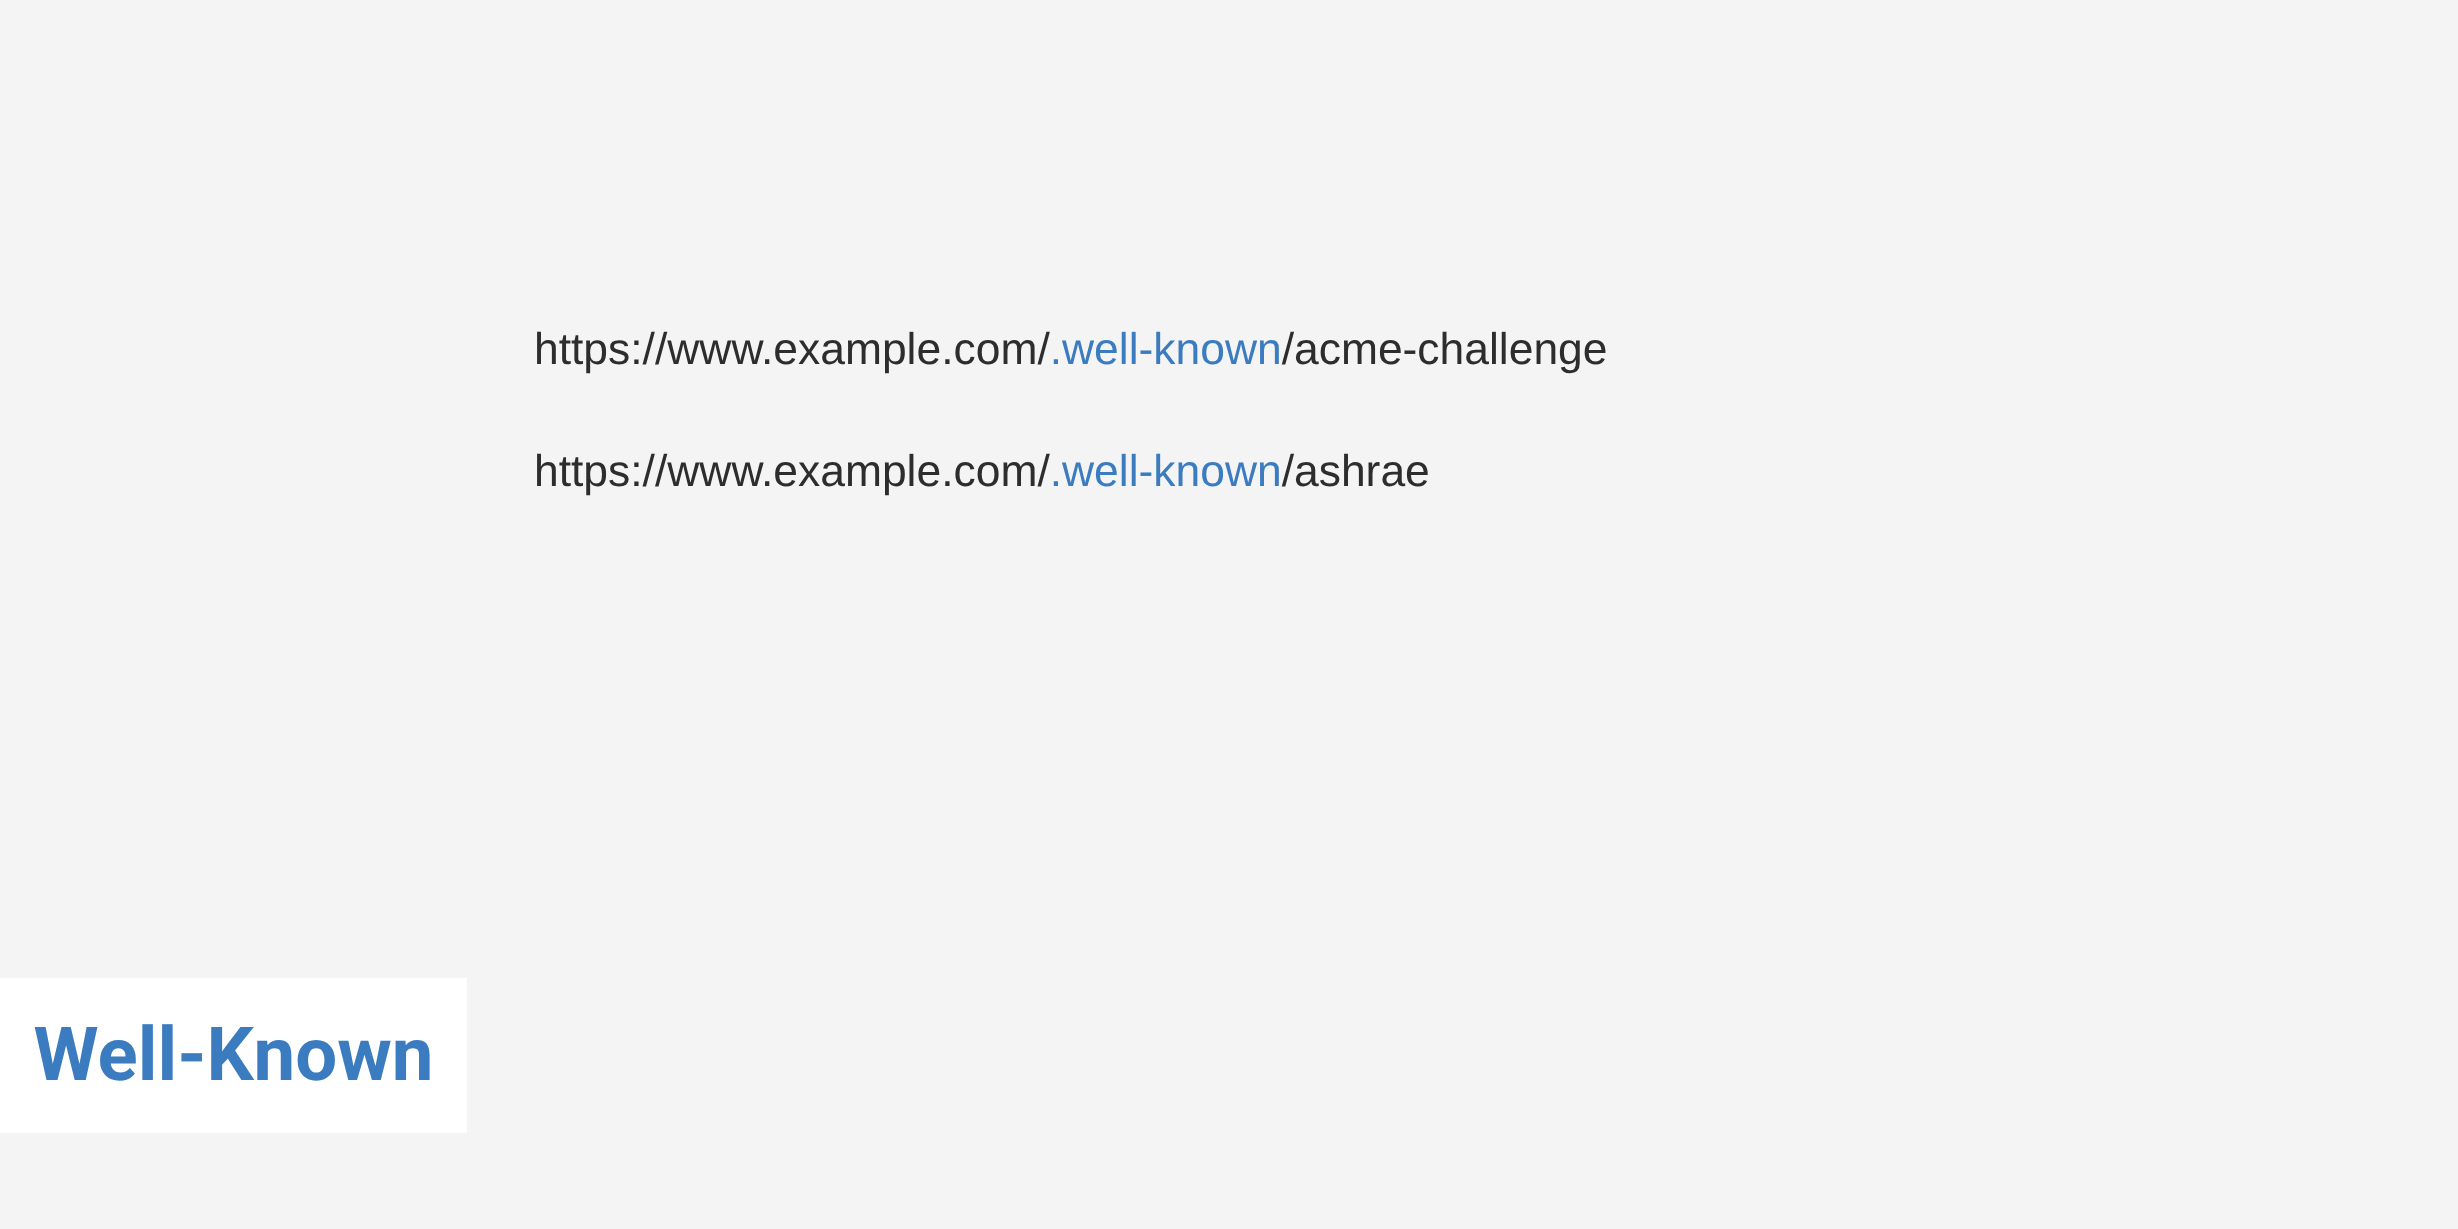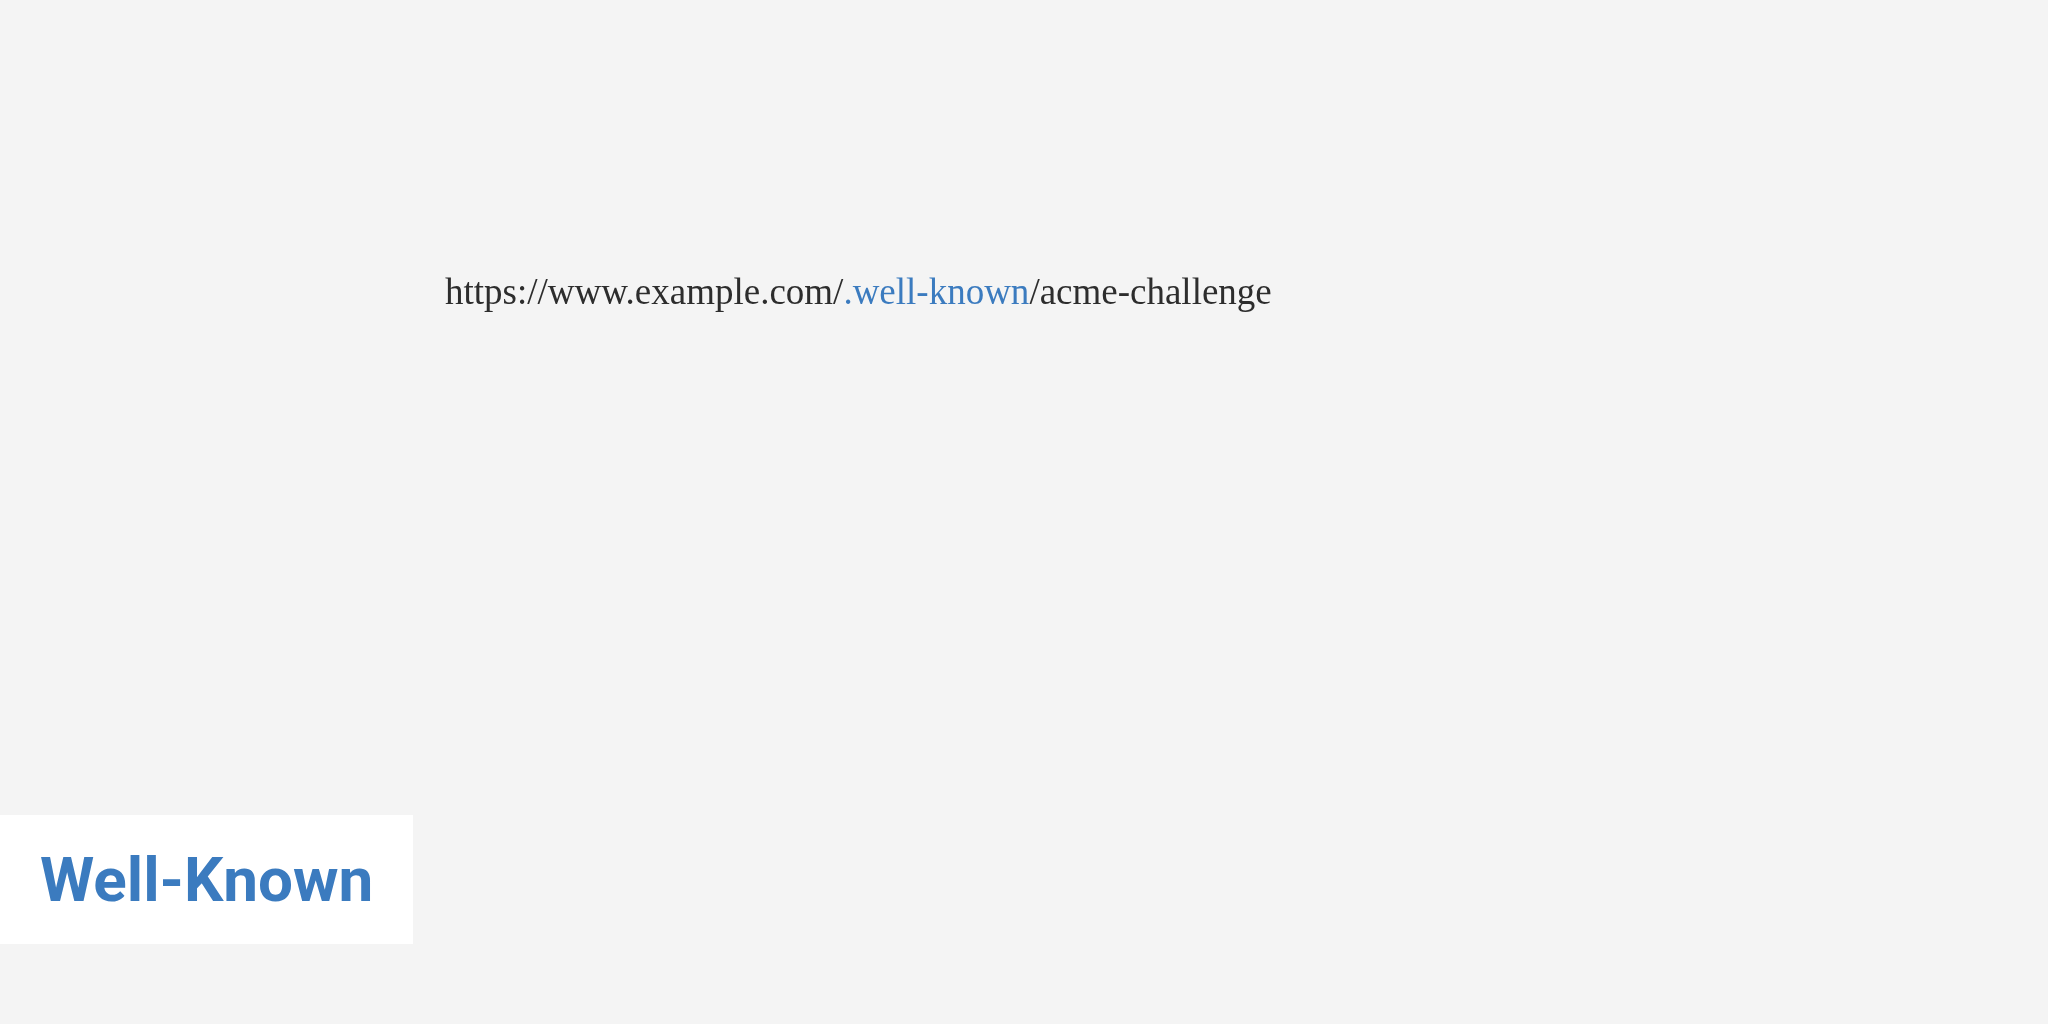--- a/index.html
+++ b/index.html
@@ -13,44 +13,45 @@
       background-color: #f4f4f4;
       position: relative;
       font-family: -apple-system, BlinkMacSystemFont, "Segoe UI", Roboto, sans-serif;
     }
     .url-list {
       position: absolute;
       top: 270px;
       left: 445px;
     }
     .url-line {
-      font-family: Liberation Serif, serif;
+      font-family: Liberation Sans, sans-serif;
       font-size: 37px;
       color: #2d2d2d;
       margin-bottom: 60px;
       white-space: nowrap;
     }
     .highlight {
       color: #3b7bbf;
     }
     .title-box {
       position: absolute;
       bottom: 80px;
       left: 0;
       background-color: #ffffff;
-      padding: 28px 40px;
+      padding: 28px 28px;
     }
     .title-text {
       font-size: 62px;
       font-weight: 700;
       color: #3b7bbf;
     }
   </style>
 </head>
 <body>
 
 <div class="url-list">
   <div class="url-line"><span>https://www.example.com/</span><span class="highlight">.well-known</span><span>/acme-challenge</span></div>
+  <div class="url-line"><span>https://www.example.com/</span><span class="highlight">.well-known</span><span>/ashrae</span></div>
 </div>
 
 <div class="title-box">
   <div class="title-text">Well-Known</div>
 </div>
 
 </body></html>

